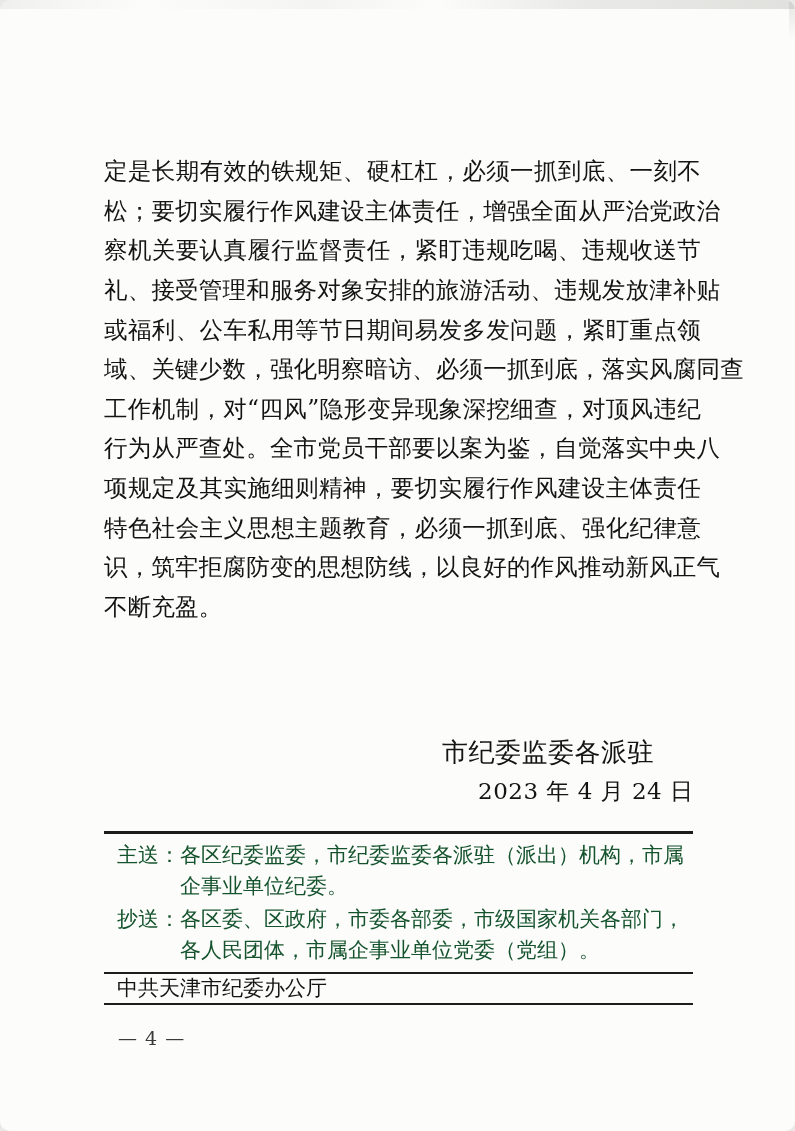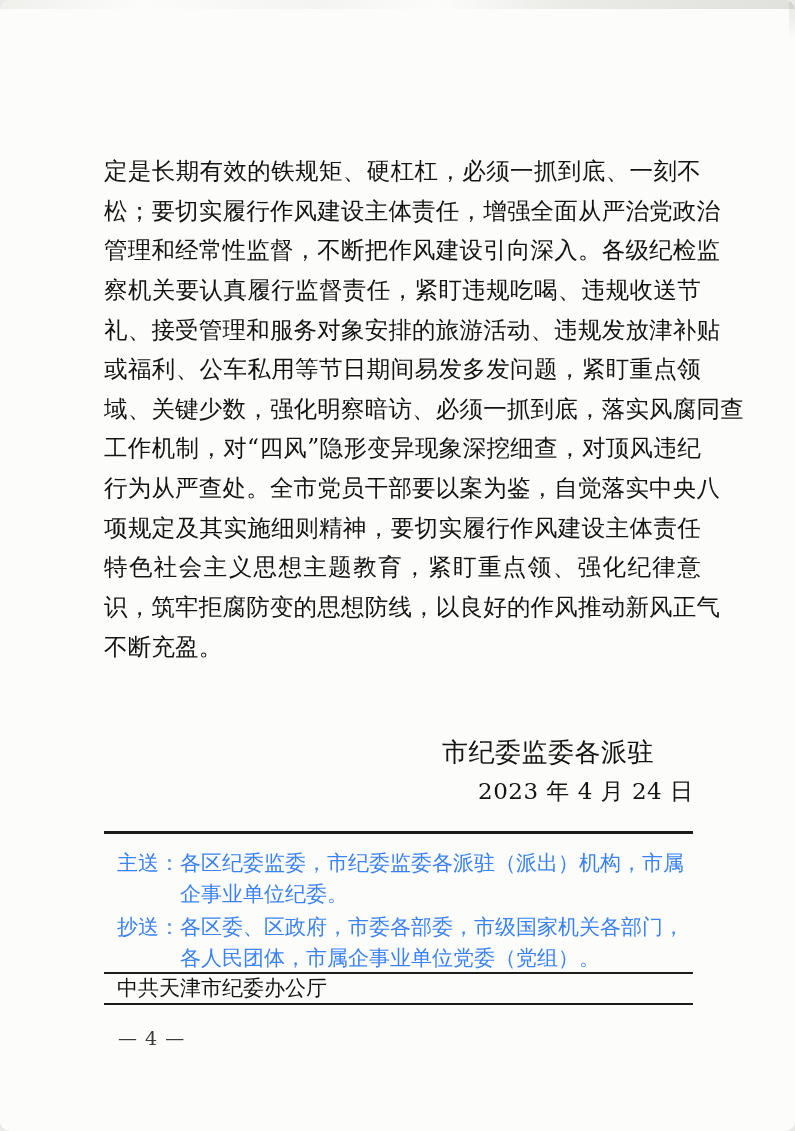--- a/index.html
+++ b/index.html
@@ -65,22 +65,21 @@
     background: #1c1c1c;
   }
   .rule-1 { top: 831px; height: 3px; }
   .rule-2 { top: 972px; height: 2px; }
   .rule-3 { top: 1003px; height: 2px; }
 
   
   .dist {
     position: absolute; left: 117px; top: 840px; width: 578px;
     font-size: 21px; line-height: 30.5px;
-    color: #3b82f6;
-    margin-top: 8px;
+    color: #14532d;
   }
   .dist-row { display: flex; align-items: flex-start; }
   .dist-row.copy { margin-top: 3px; }
   .dist-label { flex: 0 0 auto; white-space: nowrap; }
   .dist-content { flex: 1 1 auto; }
   .dist-line { display: block; white-space: nowrap; }
 
   
   .imprint {
     position: absolute; left: 104px; top: 975px; width: 589px;
@@ -103,29 +102,28 @@
 <body>
 
 <div class="page">
 
   <div class="scan-artifact-top"></div>
   <div class="scan-artifact-right"></div>
 
   <main class="body-text">
     <div class="bline">定是长期有效的铁规矩、硬杠杠，必须一抓到底、一刻不</div>
     <div class="bline">松；要切实履行作风建设主体责任，增强全面从严治党政治</div>
-    <div class="bline">管理和经常性监督，不断把作风建设引向深入。各级纪检监</div>
     <div class="bline">察机关要认真履行监督责任，紧盯违规吃喝、违规收送节</div>
     <div class="bline">礼、接受管理和服务对象安排的旅游活动、违规发放津补贴</div>
     <div class="bline">或福利、公车私用等节日期间易发多发问题，紧盯重点领</div>
     <div class="bline">域、关键少数，强化明察暗访、必须一抓到底，落实风腐同查</div>
     <div class="bline">工作机制，对“四风”隐形变异现象深挖细查，对顶风违纪</div>
     <div class="bline">行为从严查处。全市党员干部要以案为鉴，自觉落实中央八</div>
     <div class="bline">项规定及其实施细则精神，要切实履行作风建设主体责任</div>
-    <div class="bline">特色社会主义思想主题教育，紧盯重点领、强化纪律意</div>
+    <div class="bline">特色社会主义思想主题教育，必须一抓到底、强化纪律意</div>
     <div class="bline">识，筑牢拒腐防变的思想防线，以良好的作风推动新风正气</div>
     <div class="bline last">不断充盈。</div>
   </main>
 
   <div class="sig-org">市纪委监委各派驻</div>
   <div class="sig-date">2023 年 4 月 24 日</div>
 
   <div class="rule rule-1"></div>
 
   <div class="dist">

